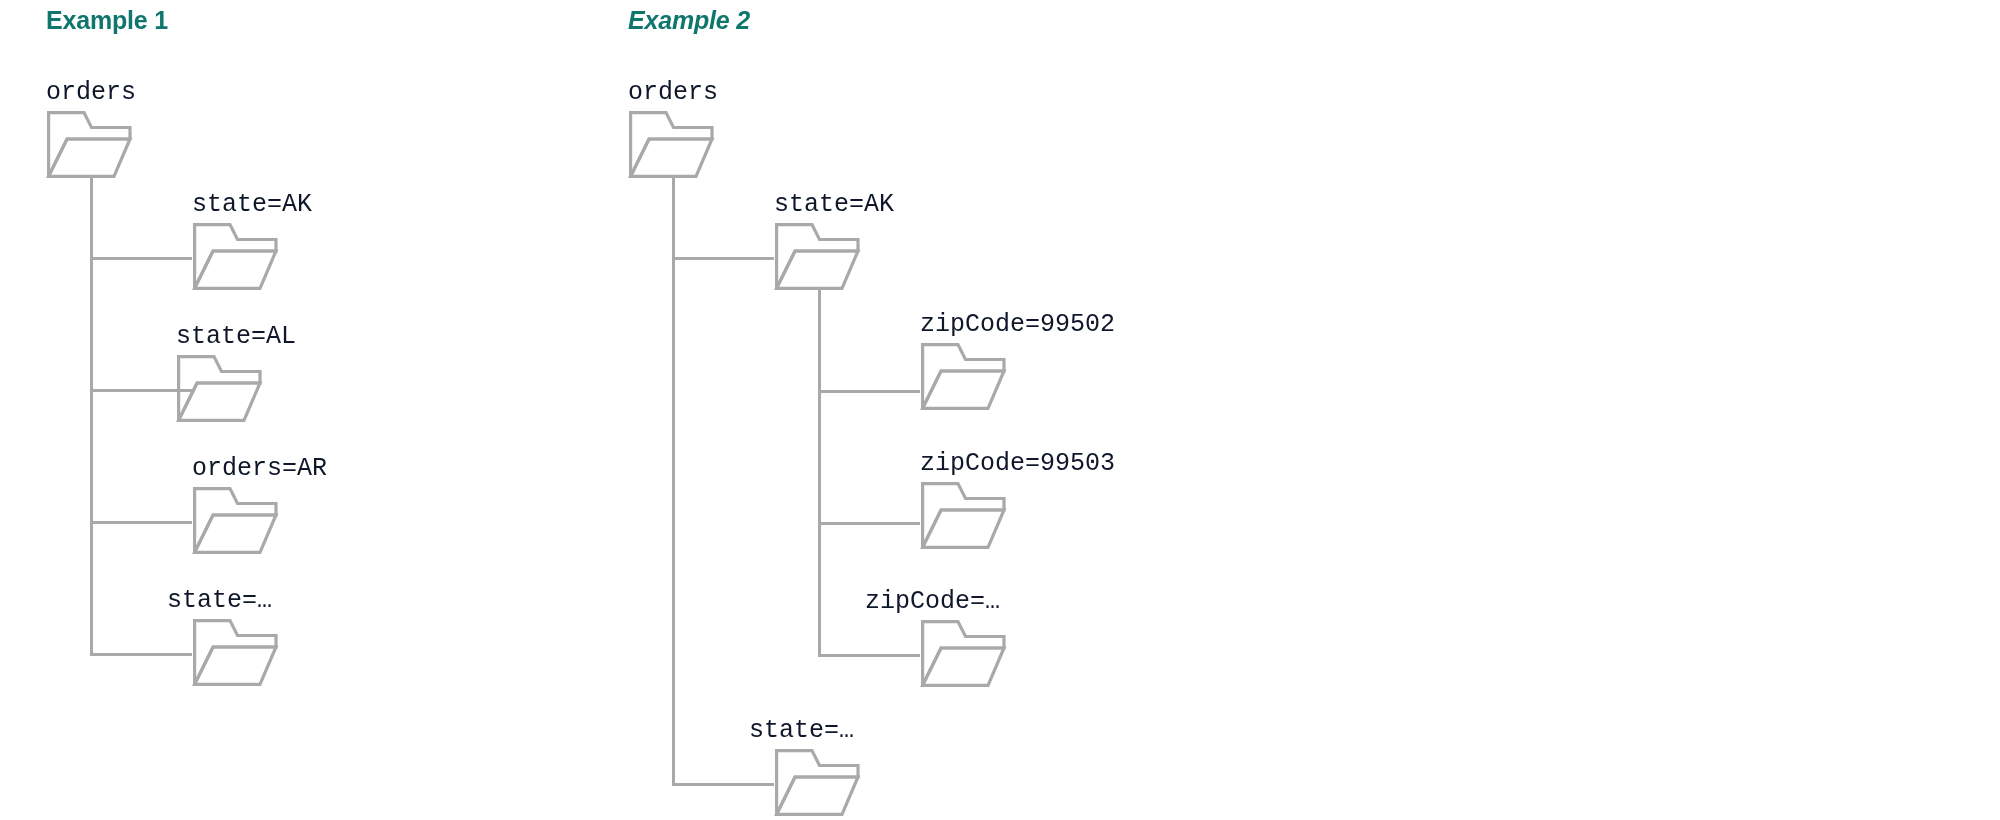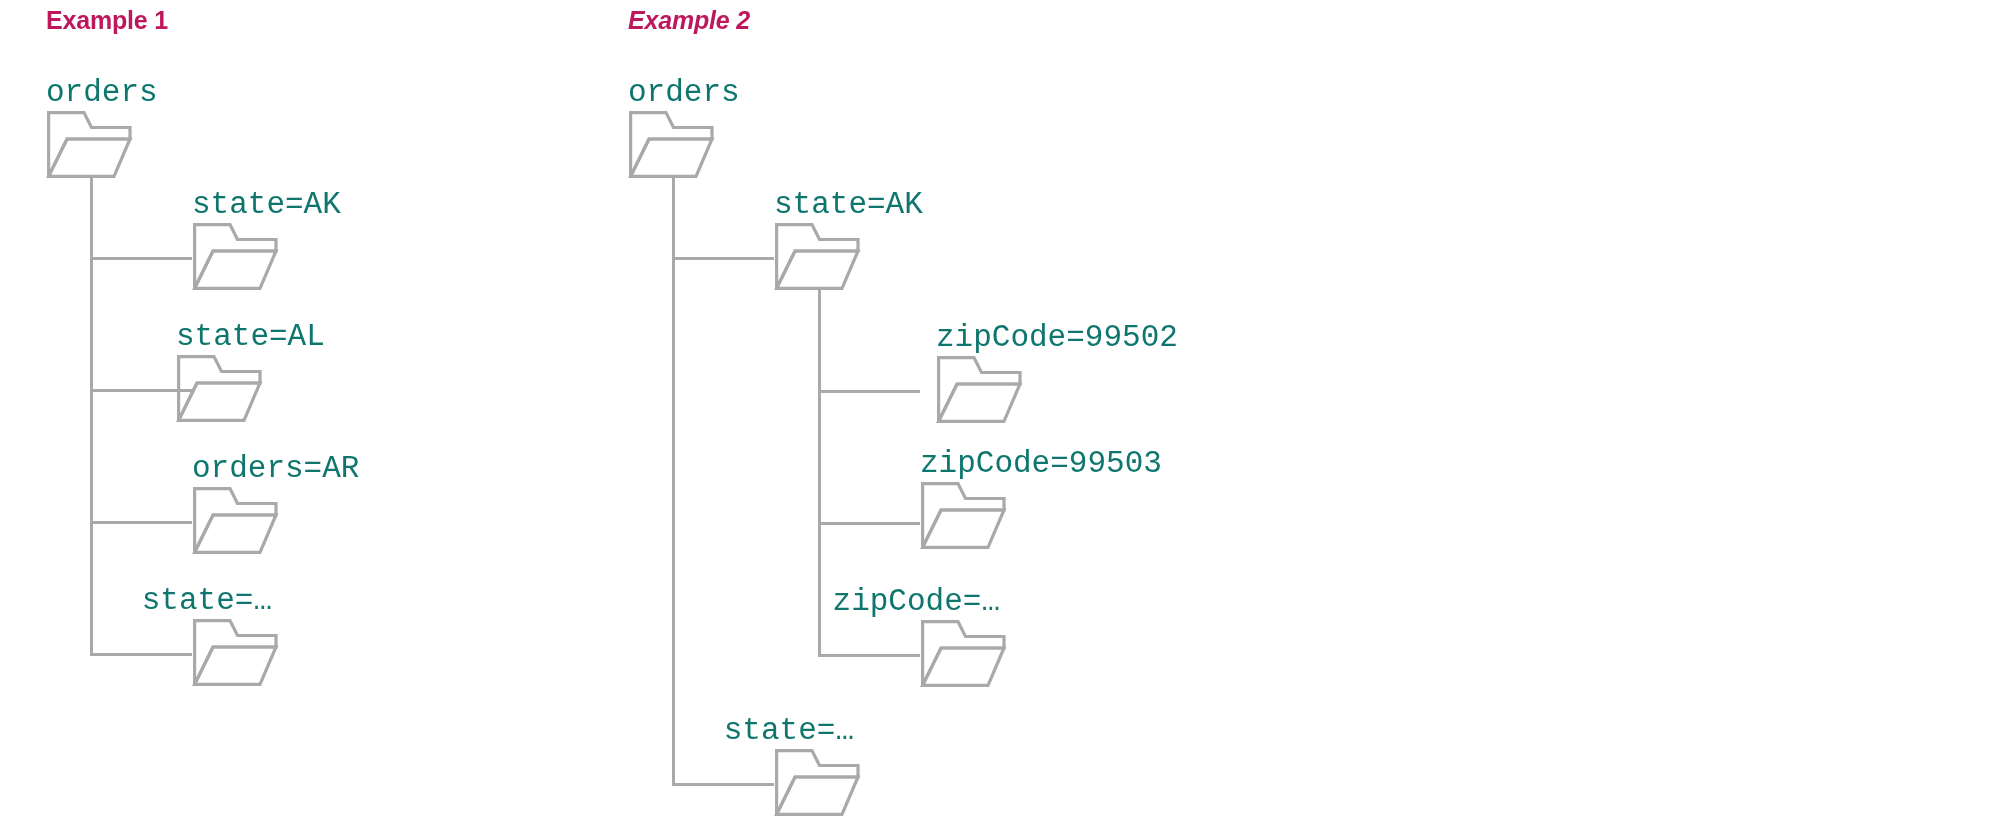--- a/index.html
+++ b/index.html
@@ -21,39 +21,39 @@
     inset: 0;
   }
 
   
   .example-heading {
     position: absolute;
     font-family: "Liberation Sans", sans-serif;
     font-weight: bold;
     font-size: 25px;
     letter-spacing: -0.2px;
-    color: #be185d;
+    color: #0f766e;
     white-space: nowrap;
   }
   #heading-ex1 { left: 46px; top: 6px; }
   #heading-ex2 { left: 628px; top: 6px; font-style: italic; }
 
   
   .node {
     position: absolute;
   }
   .node-label {
     position: absolute;
     left: 0;
     bottom: 100%;
     margin-bottom: 2px;
     font-family: "Liberation Mono", "DejaVu Sans Mono", monospace;
-    font-size: 31px;
+    font-size: 25px;
     line-height: 30px;
-    color: #0f766e;
+    color: #0f172a;
     white-space: nowrap;
     letter-spacing: 0px;
   }
   .node-label.align-right {
     left: auto;
     right: 8px;
     text-align: right;
   }
   .folder-icon {
     display: block;
@@ -152,21 +152,21 @@
   </div>
 
   <div class="node" style="left:774px; top:222px;">
     <span class="node-label">state=AK</span>
     <svg class="folder-icon" width="88" height="68" viewBox="0 0 88 68">
       <path d="M2.6 66.4 L2.6 2.6 L38 2.6 L45.5 17.5 L84 17.5 L84 29 L21 29 Z"></path>
       <path d="M21 29 L84 29 L68 66.4 L2.6 66.4 Z"></path>
     </svg>
   </div>
 
-  <div class="node" style="left:920px; top:355px;margin-left:16px;">
+  <div class="node" style="left:920px; top:342px;">
     <span class="node-label">zipCode=99502</span>
     <svg class="folder-icon" width="88" height="68" viewBox="0 0 88 68">
       <path d="M2.6 66.4 L2.6 2.6 L38 2.6 L45.5 17.5 L84 17.5 L84 29 L21 29 Z"></path>
       <path d="M21 29 L84 29 L68 66.4 L2.6 66.4 Z"></path>
     </svg>
   </div>
 
   <div class="node" style="left:920px; top:481px;">
     <span class="node-label">zipCode=99503</span>
     <svg class="folder-icon" width="88" height="68" viewBox="0 0 88 68">

